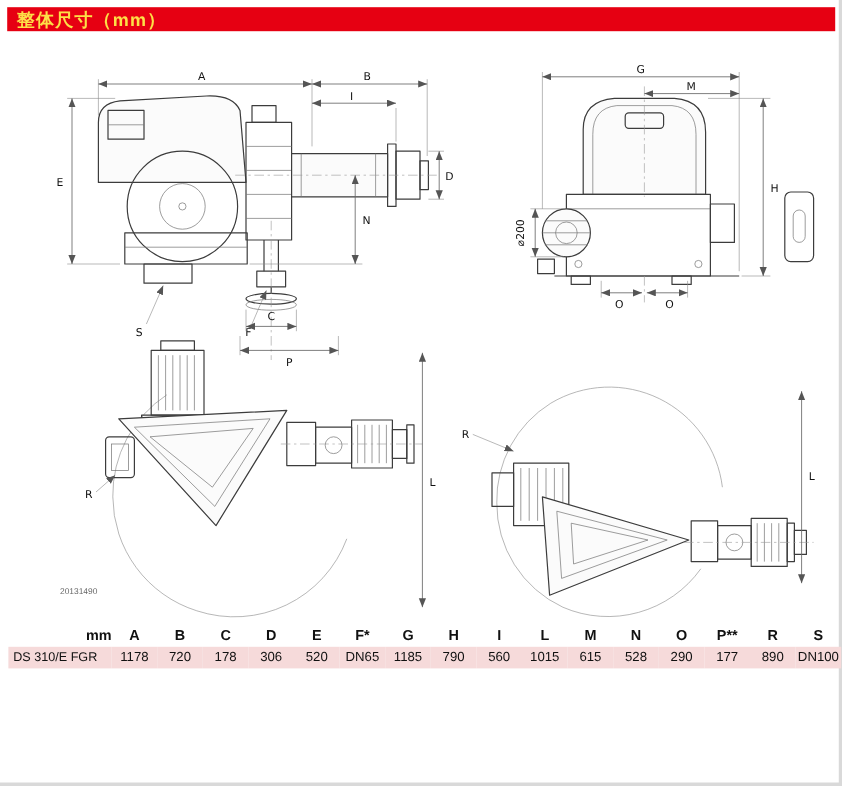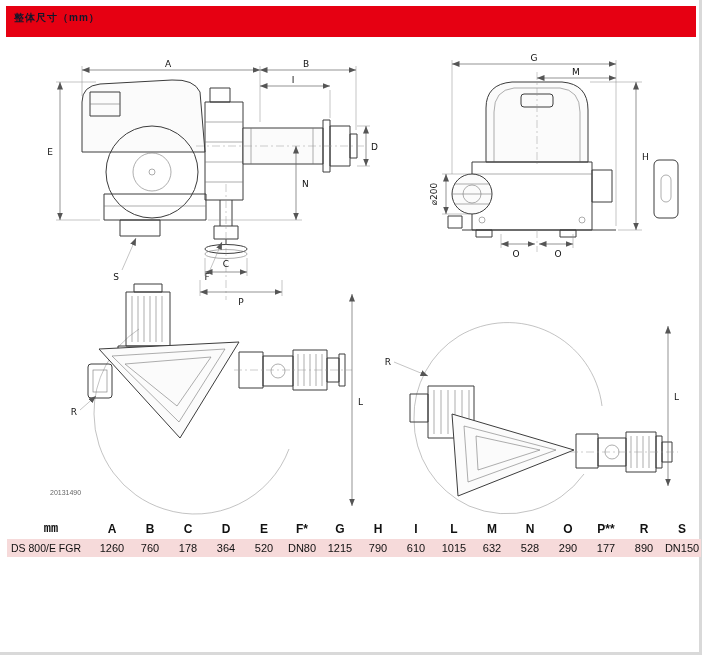--- a/index.html
+++ b/index.html
@@ -10,23 +10,23 @@
     color:#111;
   }
   .page {
     position:relative;
     width:702px; height:655px;
     background:#fff;
     overflow:hidden;
     box-shadow: inset -3px -3px 0 #d9d9d9;
   }
   .header-bar {
-    position:absolute; left:6px; top:6px; right:6px; height:31px;
+    position:absolute; left:6px; top:6px; right:6px; height:20px;
     background:var(--accent,#e60012);
-    color:#0f172a; font-weight:bold; font-size:10px; line-height:24px;
+    color:#fde047; font-weight:bold; font-size:15px; line-height:24px;
     padding-left:8px; letter-spacing:1px;
   }
   .drawings { position:absolute; left:4px; top:34px; width:694px; height:482px; }
   svg { display:block; }
   .out  { fill:none; stroke:#3c3c3c; stroke-width:1; stroke-linejoin:round; }
   .outf { fill:#fbfbfb; stroke:#3c3c3c; stroke-width:1; stroke-linejoin:round; }
   .thin { fill:none; stroke:#777; stroke-width:0.6; }
   .arc  { fill:none; stroke:#9a9a9a; stroke-width:0.6; }
   .dim  { stroke:#666; stroke-width:0.7; fill:none; }
   .ext  { stroke:#8a8a8a; stroke-width:0.5; fill:none; }
@@ -34,21 +34,21 @@
   .lbl  { font-family:"DejaVu Sans","Liberation Sans",sans-serif; font-size:9px; fill:#111; }
   .pn   { font-family:"Liberation Sans",sans-serif; font-size:7px; fill:#666; }
 
   .dims-table {
     position:absolute; left:7px; top:519px; width:690px;
     border-collapse:separate; border-spacing:0 2px; table-layout:fixed;
   }
   .dims-table th {
     font-size:12px; font-weight:bold; text-align:center; padding:1px 0; width:38px;
   }
-  .dims-table th.model-col { text-align:center; width:86px; padding-left:2px;font-family:Liberation Mono, monospace; }
+  .dims-table th.model-col { text-align:right; width:86px; padding-left:2px; }
   .dims-table td {
     background:var(--row-bg,#f6dada); font-size:11px; text-align:center;
     padding:3px 0; color:#111;
   }
   .dims-table td.model-cell {
     text-align:left; padding-left:4px; font-size:10.5px; white-space:nowrap;
   }
 </style>
 </head>
 <body>
@@ -271,34 +271,34 @@
           <th>M</th>
           <th>N</th>
           <th>O</th>
           <th>P**</th>
           <th>R</th>
           <th>S</th>
         </tr>
     </thead>
     <tbody>
         <tr>
-          <td class="model-cell">DS 800/E FGR</td>
-          <td>1260</td>
-          <td>760</td>
+          <td class="model-cell">DS 310/E FGR</td>
+          <td>1178</td>
+          <td>720</td>
           <td>178</td>
-          <td>364</td>
+          <td>306</td>
           <td>520</td>
-          <td>DN80</td>
-          <td>1215</td>
+          <td>DN65</td>
+          <td>1185</td>
           <td>790</td>
-          <td>610</td>
+          <td>560</td>
           <td>1015</td>
-          <td>632</td>
+          <td>615</td>
           <td>528</td>
           <td>290</td>
           <td>177</td>
           <td>890</td>
-          <td>DN150</td>
+          <td>DN100</td>
         </tr>
       </tbody>
   </table>
 
 </div>
 
 </body></html>

